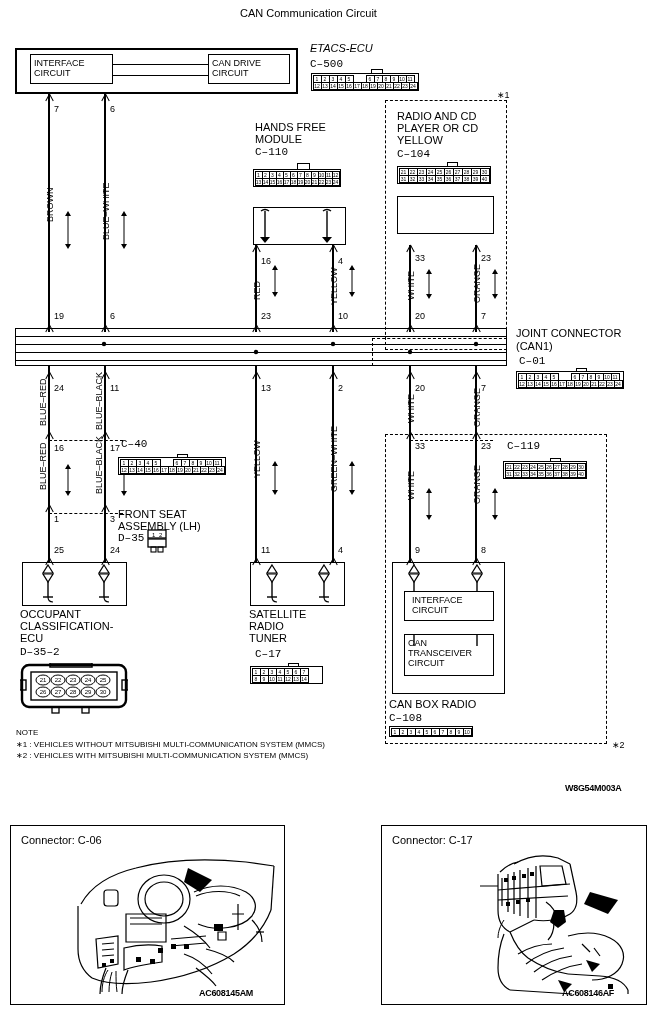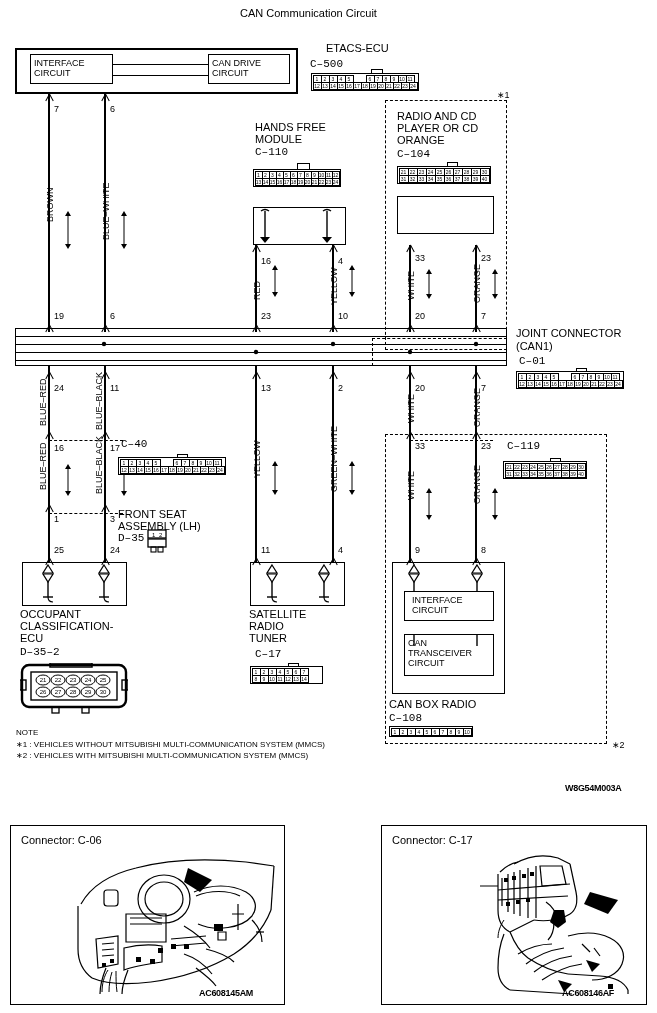--- a/index.html
+++ b/index.html
@@ -57,21 +57,21 @@
 <div class="box2" style="left:15px;top:48px;width:283px;height:46px;"></div>
 <div class="box" style="left:30px;top:54px;width:83px;height:30px;"></div>
 <div class="t t9" style="left:34px;top:58px;">INTERFACE
 CIRCUIT</div>
 <div class="box" style="left:208px;top:54px;width:82px;height:30px;"></div>
 <div class="t t9" style="left:212px;top:58px;">CAN DRIVE
 CIRCUIT</div>
 <div class="h" style="left:113px;top:64px;width:95px;"></div>
 <div class="h" style="left:113px;top:75px;width:95px;"></div>
 
-<div class="t t11" style="left:326px;top:42px;">ETACS-ECU</div>
+<div class="t t11" style="left:310px;top:42px;font-style:italic;">ETACS-ECU</div>
 <div class="t t11 mono" style="left:310px;top:58px;">C–500</div>
 <div class="tab" style="left:371px;top:69px;width:12px;height:5px;"></div>
 <div class="conn" style="left:311px;top:73px;">
   <div class="row">
     <div class="c">1</div>
     <div class="c">2</div>
     <div class="c">3</div>
     <div class="c">4</div>
     <div class="c">5</div>
     <div class="c" style="min-width:14px;border:none;"></div>
@@ -143,21 +143,21 @@
   <svg width="93" height="38" viewBox="0 0 93 38">
     <path d="M12,4 l0,28 M8,4 q4,-3 8,0" stroke="#000" fill="none" stroke-width="1.4"></path>
     <path d="M7,30 l10,0 l-5,6 z" fill="#000"></path>
     <path d="M74,4 l0,28 M70,4 q4,-3 8,0" stroke="#000" fill="none" stroke-width="1.4"></path>
     <path d="M69,30 l10,0 l-5,6 z" fill="#000"></path>
   </svg>
 </div>
 
 <div class="t t11" style="left:397px;top:110px;">RADIO AND CD
 PLAYER OR CD
-ORANGE</div>
+YELLOW</div>
 <div class="t t11 mono" style="left:397px;top:148px;">C–104</div>
 <div class="tab" style="left:447px;top:162px;width:11px;height:5px;"></div>
 <div class="conn" style="left:397px;top:166px;">
   <div class="row">
     <div class="c" style="min-width:10px;">21</div>
     <div class="c" style="min-width:10px;">22</div>
     <div class="c" style="min-width:10px;">23</div>
     <div class="c" style="min-width:10px;">24</div>
     <div class="c" style="min-width:10px;">25</div>
     <div class="c" style="min-width:10px;">26</div>

